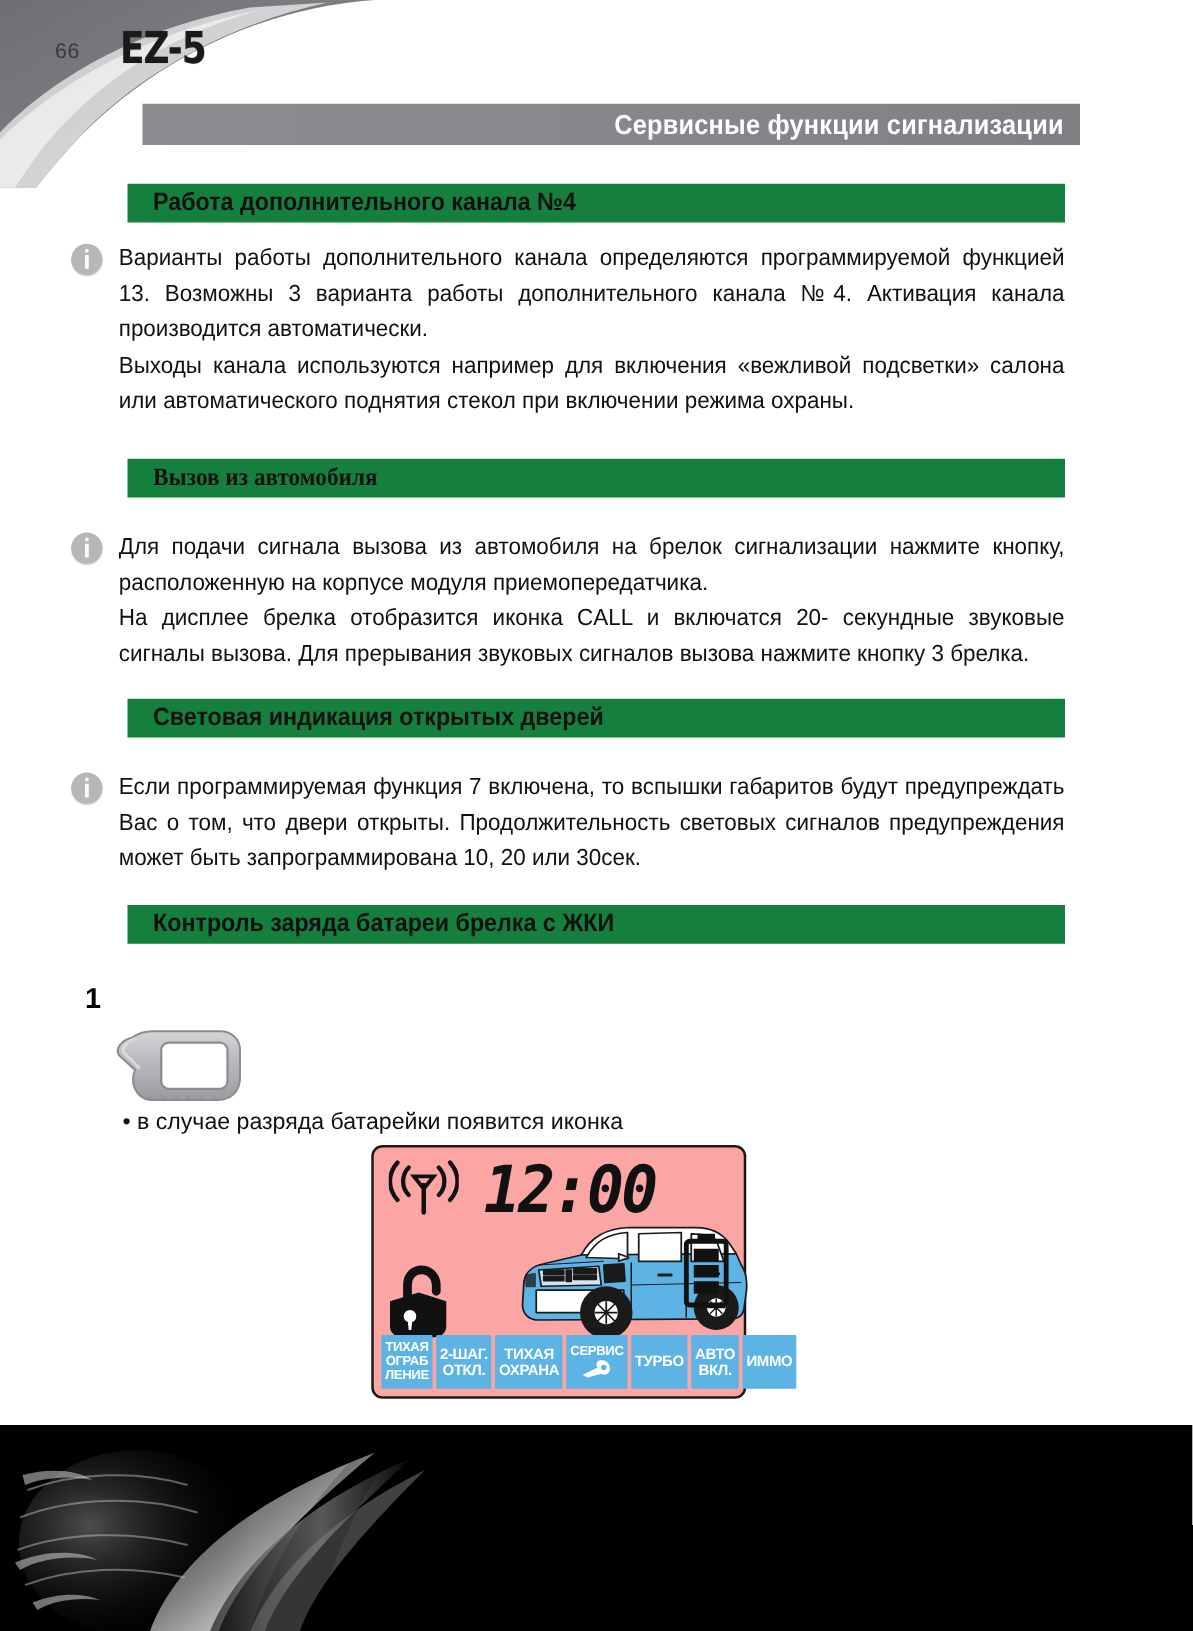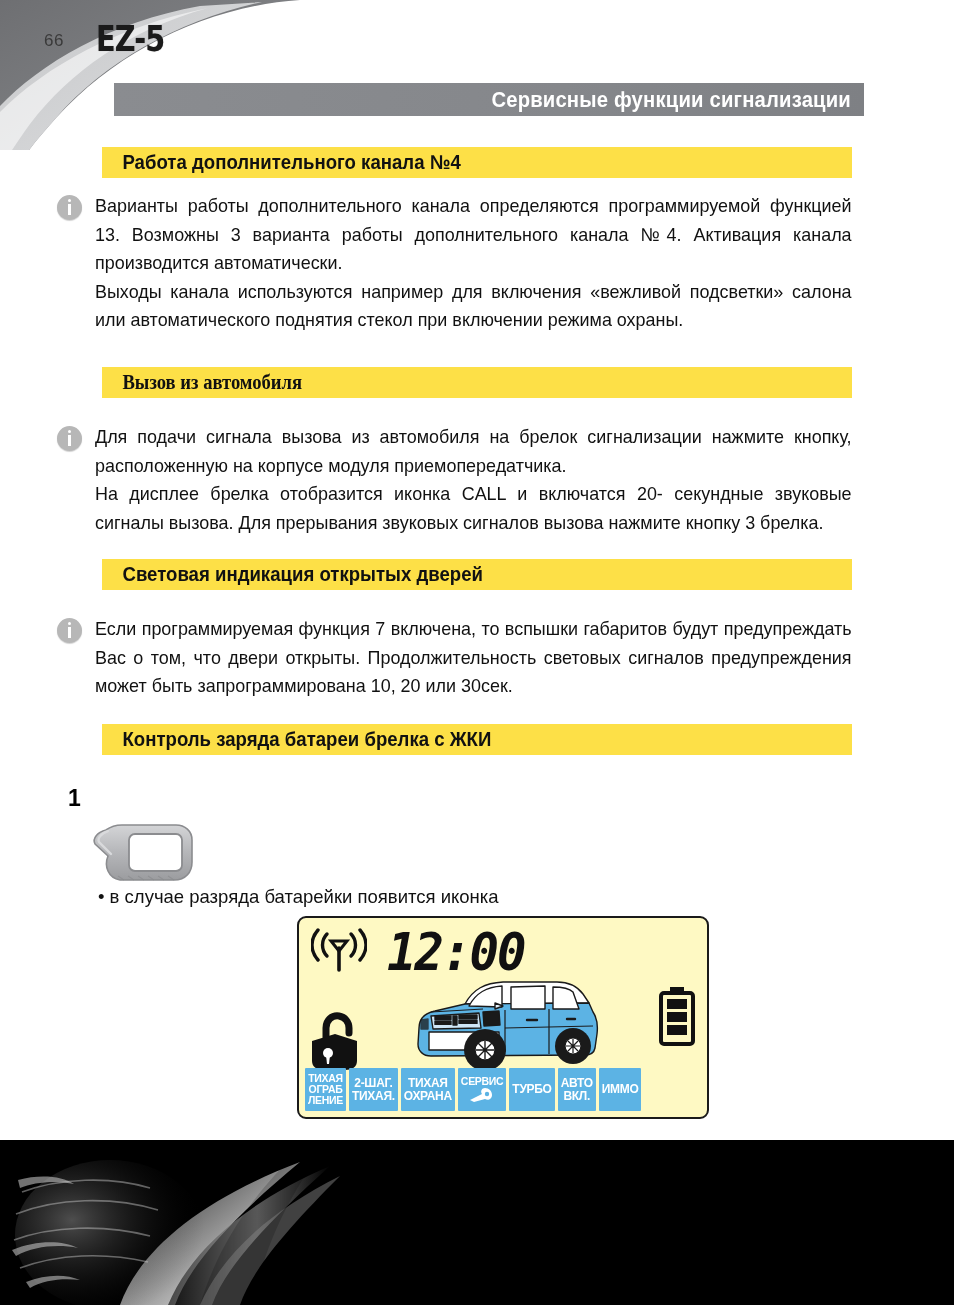--- a/index.html
+++ b/index.html
@@ -78,21 +78,21 @@
     position: absolute;
     left: 0; top: 0;
     width: 954px;
   }
 
   .section-head {
     position: absolute;
     left: 102px;
     width: 750px;
     height: 31px;
-    background: #fde047;
+    background: #15803d;
     display: flex;
     align-items: center;
   }
   .section-head .h-text {
     font-weight: bold;
     font-size: 20px;
     padding-left: 22px;
     transform: scaleX(0.93);
     transform-origin: left center;
     white-space: nowrap;
@@ -171,25 +171,25 @@
     top: 822px;
     width: 112px;
     height: 62px;
   }
 
   
   .lcd-panel {
     position: absolute;
     left: 297px;
     top: 916px;
-    width: 412px;
+    width: 300px;
     height: 203px;
     border: 2px solid #1a1a1a;
     border-radius: 9px;
-    background: #fef9c3;
+    background: #fca5a5;
     box-sizing: border-box;
   }
   .lcd-inner { position: absolute; inset: 0; }
 
   .lcd-antenna { position: absolute; left: 12px; top: 10px; width: 56px; height: 46px; }
   .lcd-clock {
     position: absolute;
     left: 88px; top: 5px;
     font-family: "DejaVu Sans Mono", monospace;
     font-size: 49px;
@@ -426,21 +426,21 @@
     </div>
 
     <div class="lcd-status-bar">
       <div class="status-chip small">
         <span class="ln">ТИХАЯ</span>
         <span class="ln">ОГРАБ</span>
         <span class="ln">ЛЕНИЕ</span>
       </div>
       <div class="status-chip">
         <span class="ln">2-ШАГ.</span>
-        <span class="ln">ТИХАЯ.</span>
+        <span class="ln">ОТКЛ.</span>
       </div>
       <div class="status-chip">
         <span class="ln">ТИХАЯ</span>
         <span class="ln">ОХРАНА</span>
       </div>
       <div class="status-chip small">
         <span class="ln">СЕРВИС</span>
         <span class="chip-wrench">
           <svg width="28" height="15" viewBox="0 0 28 15" xmlns="http://www.w3.org/2000/svg">
             <path d="M2,12 L14,6 C12,3 14,0 17,0 C21,0 24,3 24,7 C24,11 20,13 17,11 L6,14 Z" fill="#ffffff"></path>

